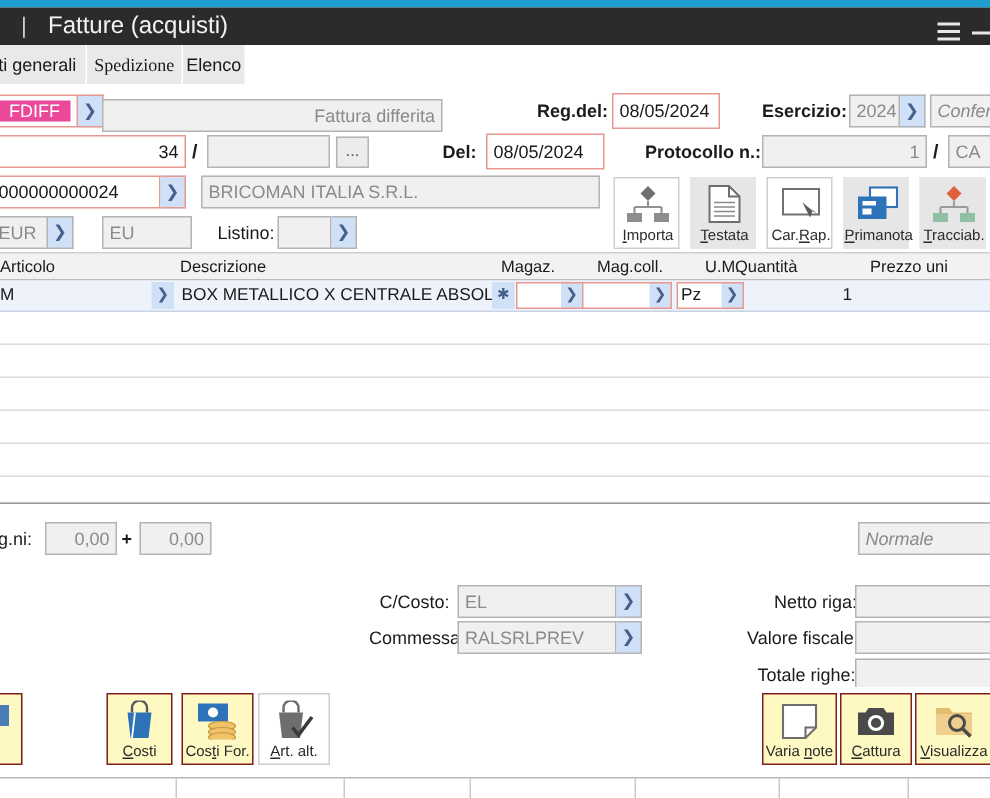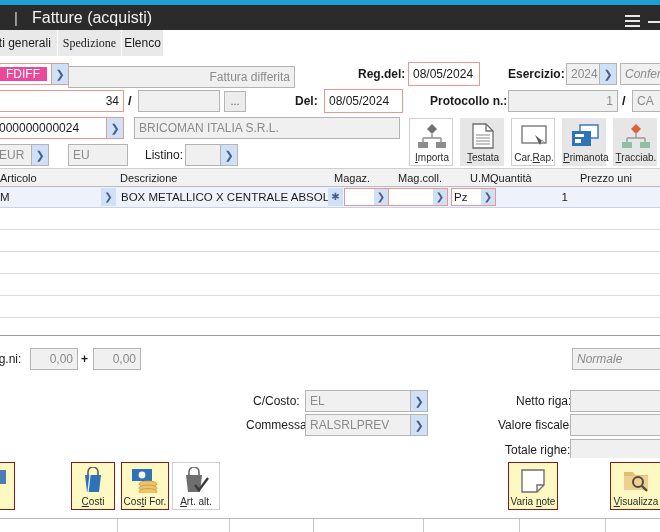--- a/index.html
+++ b/index.html
@@ -375,20 +375,30 @@
     <div class="bbtn" style="left:508px;width:50px;">
       <div class="ic">
         <svg width="28" height="26" viewBox="0 0 28 26">
           <path d="M3 3 H25 V18 L18 25 H3 Z" fill="#ffffff" stroke="#6e6e6e" stroke-width="1.4"></path>
           <path d="M25 18 H18 V25" fill="none" stroke="#6e6e6e" stroke-width="1.4"></path>
         </svg>
       </div>
       <div class="cap">Varia <u>n</u>ote</div>
     </div>
 
+    <div class="bbtn" style="left:560px;width:48px;">
+      <div class="ic">
+        <svg width="28" height="26" viewBox="0 0 28 26">
+          <path d="M9 5 H19 L21 8 H26 V23 H2 V8 H7 Z" fill="#4a4a4a"></path>
+          <circle cx="14" cy="15" r="5.4" fill="#ffffff"></circle>
+          <circle cx="14" cy="15" r="3.4" fill="#4a4a4a"></circle>
+        </svg>
+      </div>
+      <div class="cap"><u>C</u>attura</div>
+    </div>
 
     <div class="bbtn" style="left:610px;width:52px;">
       <div class="ic">
         <svg width="28" height="26" viewBox="0 0 28 26">
           <path d="M2 5 H11 L13 8 H26 V23 H2 Z" fill="#e3bd6e"></path>
           <path d="M2 9 H26 V23 H2 Z" fill="#f0cf8e"></path>
           <circle cx="16" cy="15" r="5" fill="none" stroke="#4a4a4a" stroke-width="2"></circle>
           <path d="M20 19 L25 24" stroke="#4a4a4a" stroke-width="2.4"></path>
         </svg>
       </div>

